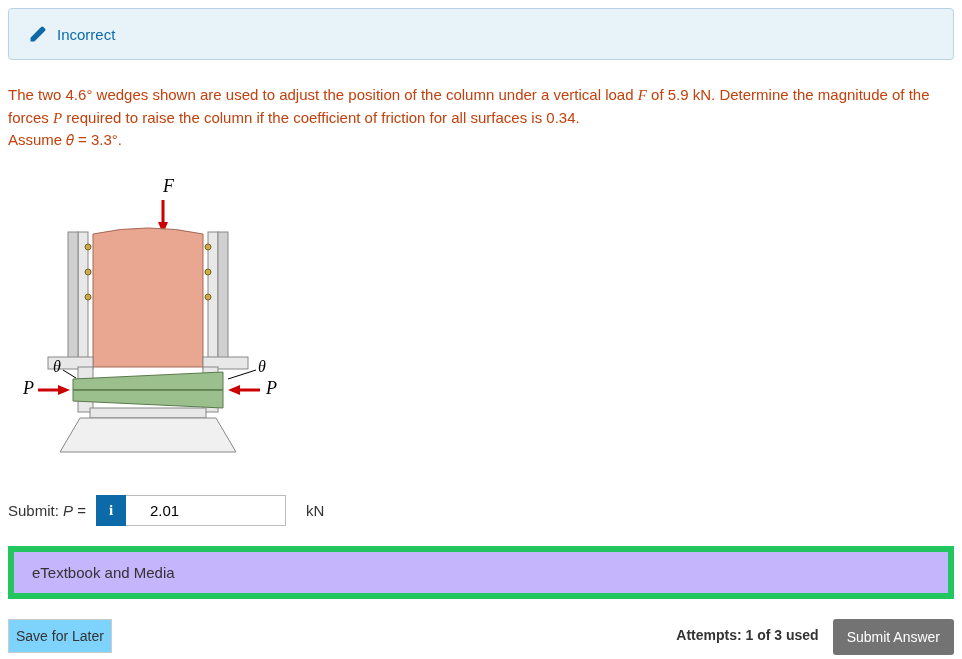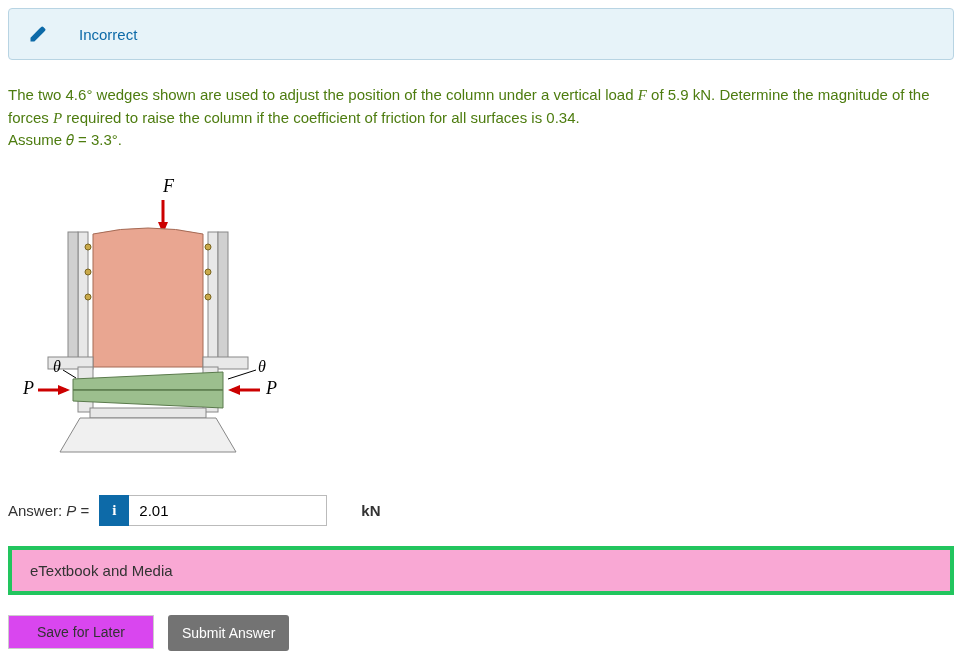--- a/index.html
+++ b/index.html
@@ -12,33 +12,33 @@
   width: 962px;
 }
 .incorrect-banner {
   background: #e7f3f9;
   border: 1px solid #b8d4e3;
   border-radius: 4px;
   padding: 16px 20px;
   margin-bottom: 24px;
   display: flex;
   align-items: center;
-  gap: 32px;
+  gap: 10px;
 }
 .incorrect-banner .pencil-icon {
   width: 18px;
   height: 18px;
   flex-shrink: 0;
 }
 .incorrect-banner .label {
   color: #0d6aa8;
   font-size: 15px;
 }
 .problem-text {
-  color: #4d7c0f;
+  color: #c2410c;
   line-height: 1.5;
 }
 .problem-text em { font-style: italic; font-family: "Times New Roman", serif; }
 .figure-container {
   margin: 20px 0 30px 0;
 }
 .answer-row {
   display: flex;
   align-items: center;
   gap: 10px;
@@ -58,43 +58,43 @@
   align-items: center;
   justify-content: center;
   font-family: "Times New Roman", serif;
   font-weight: bold;
   font-size: 15px;
   border: 1px solid #0d6aa8;
 }
 .numeric-input {
   border: 1px solid #bbb;
   border-left: none;
-  padding: 6px 10px;
-  width: 198px;
+  padding: 6px 24px;
+  width: 160px;
   font-size: 15px;
   outline: none;
 }
-.unit { margin-left: 24px; font-weight: bold; }
+.unit { margin-left: 10px; }
 .etextbook-bar {
-  background: #f9a8d4;
-  border: 4px solid #22c55e;
+  background: #c4b5fd;
+  border: 6px solid #22c55e;
   padding: 12px 18px;
   margin-bottom: 20px;
   font-size: 15px;
   color: #333;
 }
 .bottom-row {
   display: flex;
   align-items: flex-start;
   gap: 14px;
 }
 .save-later-btn {
-  background: #d946ef;
+  background: #7dd3fc;
   border: 1px solid #ccc;
-  padding: 8px 28px;
+  padding: 8px 7px;
   font-size: 14px;
   cursor: pointer;
   color: #333;
 }
 .last-saved {
   color: #666;
   font-size: 14px;
   padding-top: 8px;
 }
 .attempts-text {
@@ -182,29 +182,30 @@
     <polygon points="62,218 50,213 50,223" fill="#c00"></polygon>
 
     <text x="258" y="222" font-size="18" fill="#000">P</text>
     <line x1="252" y1="218" x2="224" y2="218" stroke="#c00" stroke-width="3"></line>
     <polygon points="220,218 232,213 232,223" fill="#c00"></polygon>
   </svg>
 </div>
 
 <div class="answer-row">
   <span class="answer-prefix">
-    <span>Answer: </span><em class="answer-label">P</em><span> =</span>
+    <span>Submit: </span><em class="answer-label">P</em><span> =</span>
   </span>
   <div class="numeric-input-wrap">
     <div class="info-badge">i</div>
     <input class="numeric-input" type="text" value="2.01" style="">
   </div>
   <span class="unit">kN</span>
 </div>
 
 <div class="etextbook-bar">eTextbook and Media</div>
 
 <div class="bottom-row">
   <button class="save-later-btn">Save for Later</button>
+  <span class="attempts-text">Attempts: 1 of 3 used</span>
   <button class="submit-btn">Submit Answer</button>
 </div>
 
 <div class="auto-note">Saved work will be auto-submitted on the due date. Auto-submission can take up to 10 minutes.</div>
 
 </body></html>

